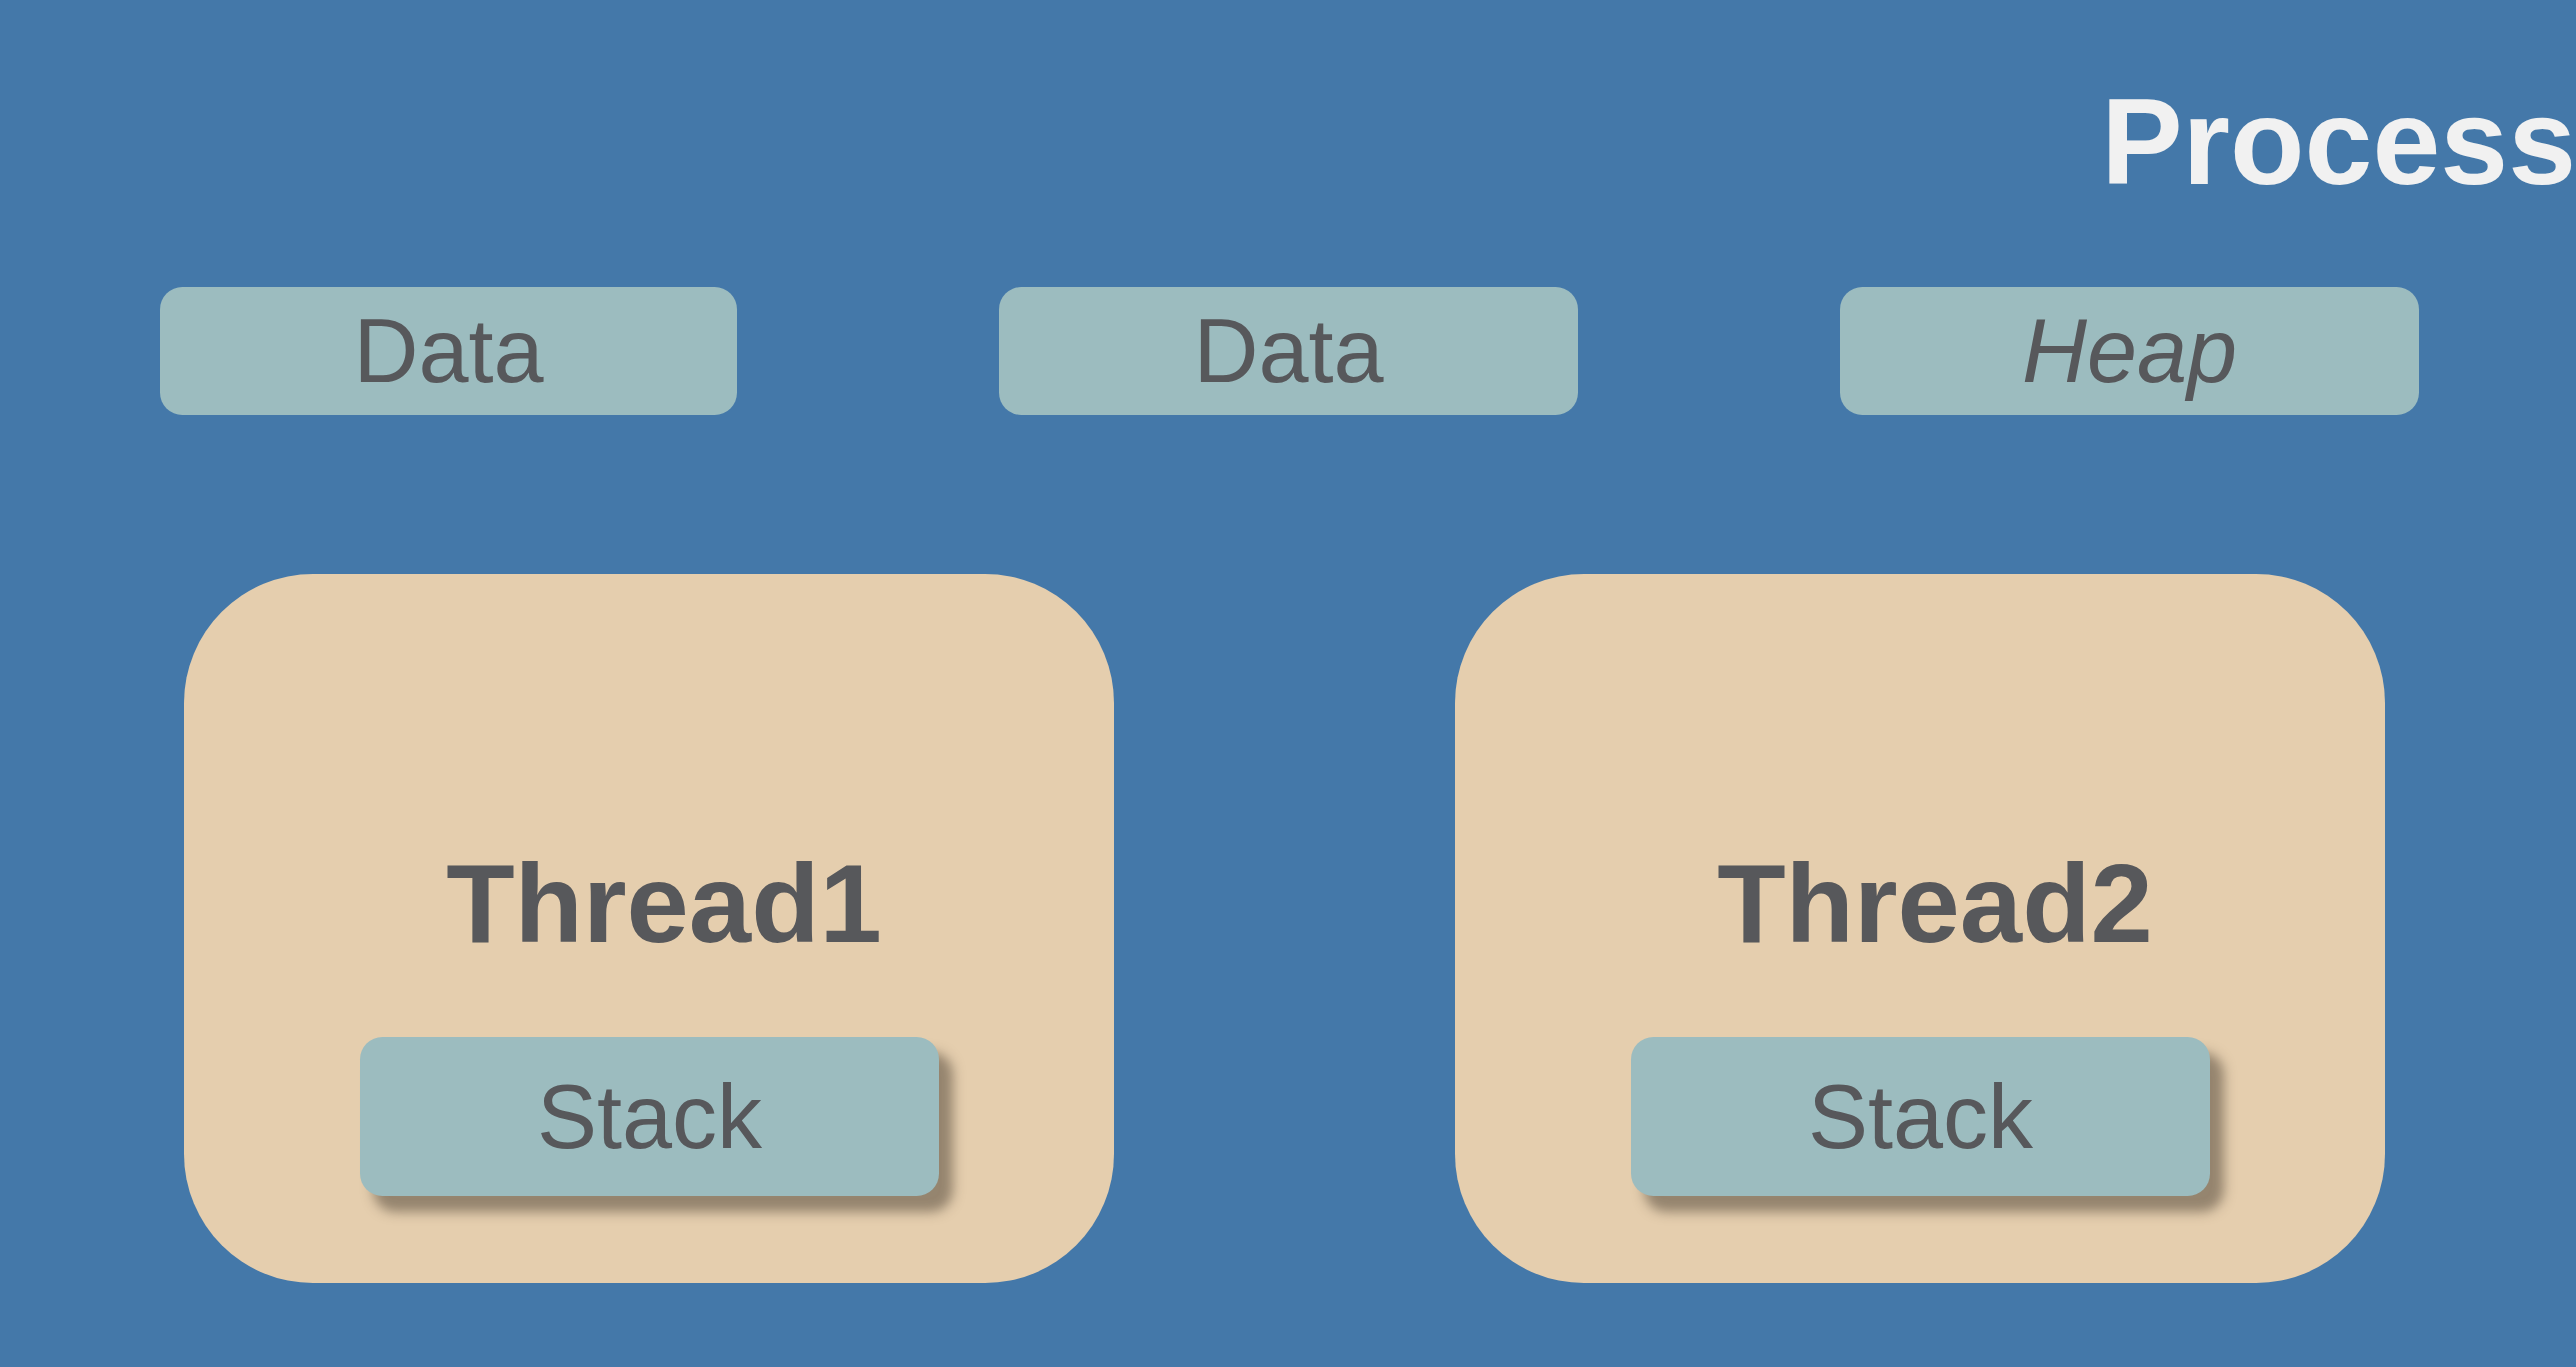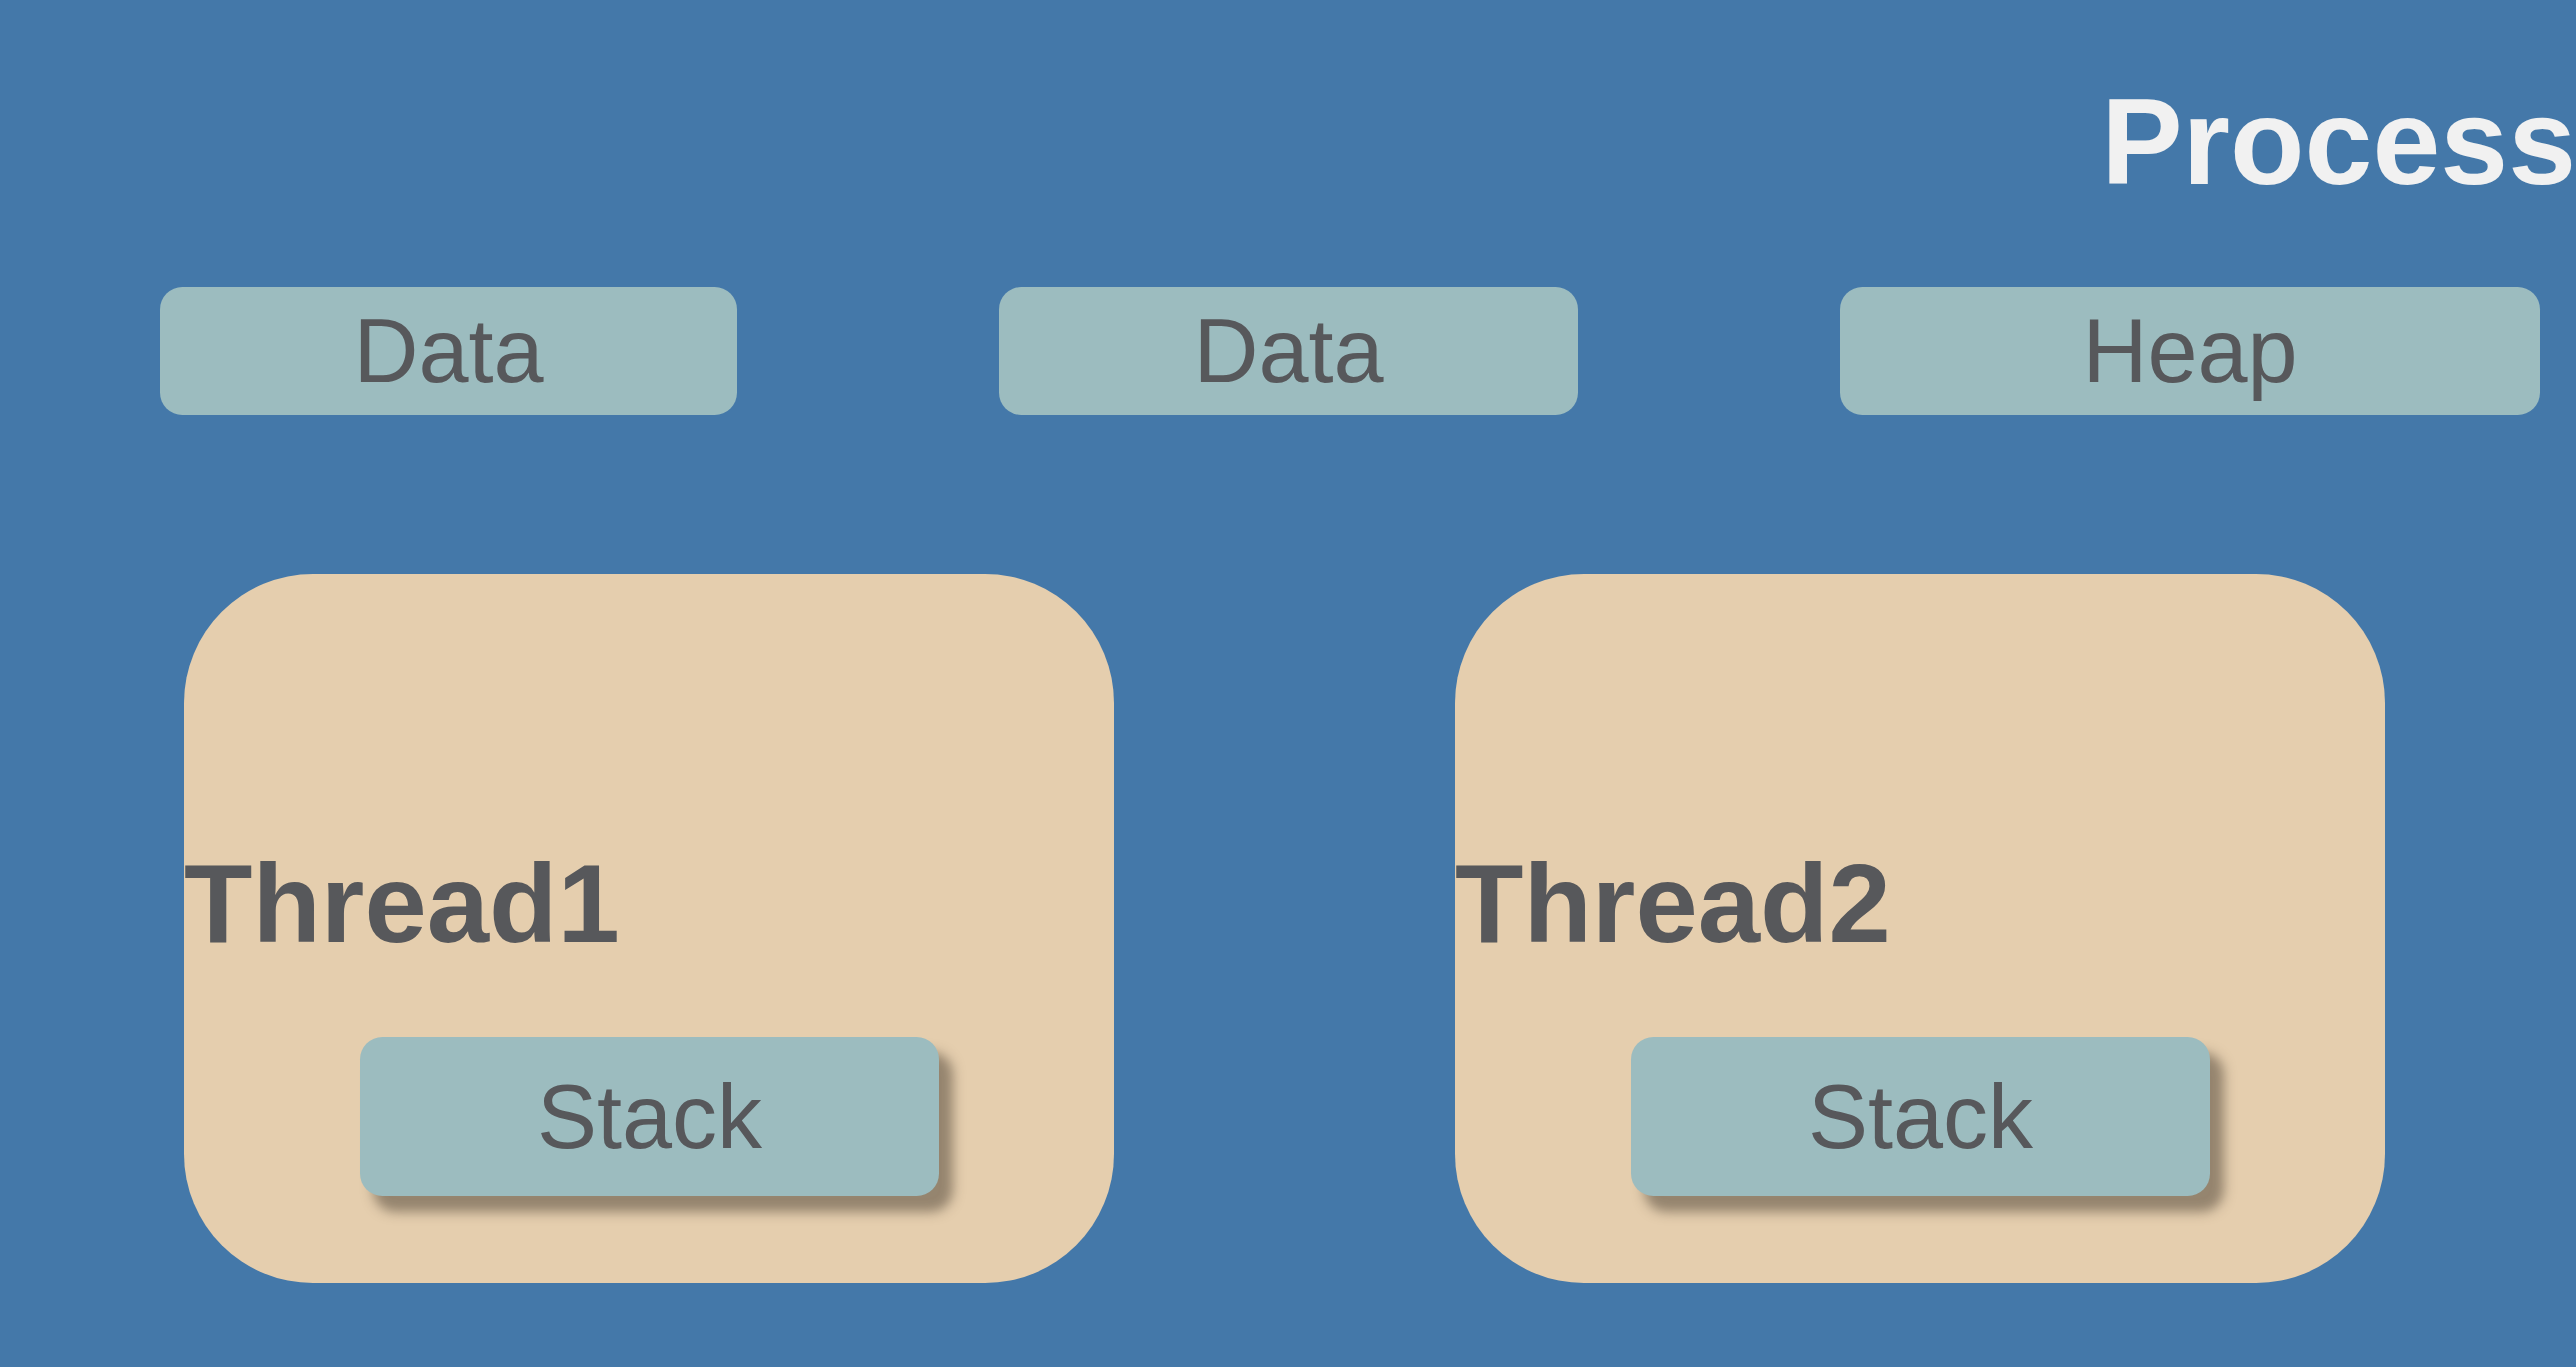--- a/index.html
+++ b/index.html
@@ -36,41 +36,42 @@
     justify-content: center;
   }
   .seg span, .stack span {
     font-size: 90px;
     font-weight: 400;
     color: var(--label-text, #57585B);
     line-height: 1;
   }
   .seg-code { left: 160px;  width: 577px; }
   .seg-data { left: 999px; width: 579px; }
-  .seg-heap { left: 1840px; width: 700px; }
+  .seg-heap { left: 1840px; width: 579px; font-style: italic; }
   .thread {
     position: absolute;
     top: 574px;
     width: 930px;
     height: 709px;
     border-radius: 129px;
     background: var(--thread-fill, #E5CEAE);
   }
   .thread1 { left: 184px; }
   .thread2 { left: 1455px; }
   .thread-label {
     position: absolute;
     left: 0;
     top: 274px;
     width: 100%;
-    text-align: left;
+    text-align: center;
     font-size: 112px;
     font-weight: 600;
     line-height: 1;
     color: var(--label-text, #57585B);
+    padding-left: 15px;
   }
   .stack {
     position: absolute;
     left: 176px;
     top: 463px;
     width: 579px;
     height: 159px;
     border-radius: 22.4px;
     background: var(--segment-fill, #9CBCBF);
     display: flex;

